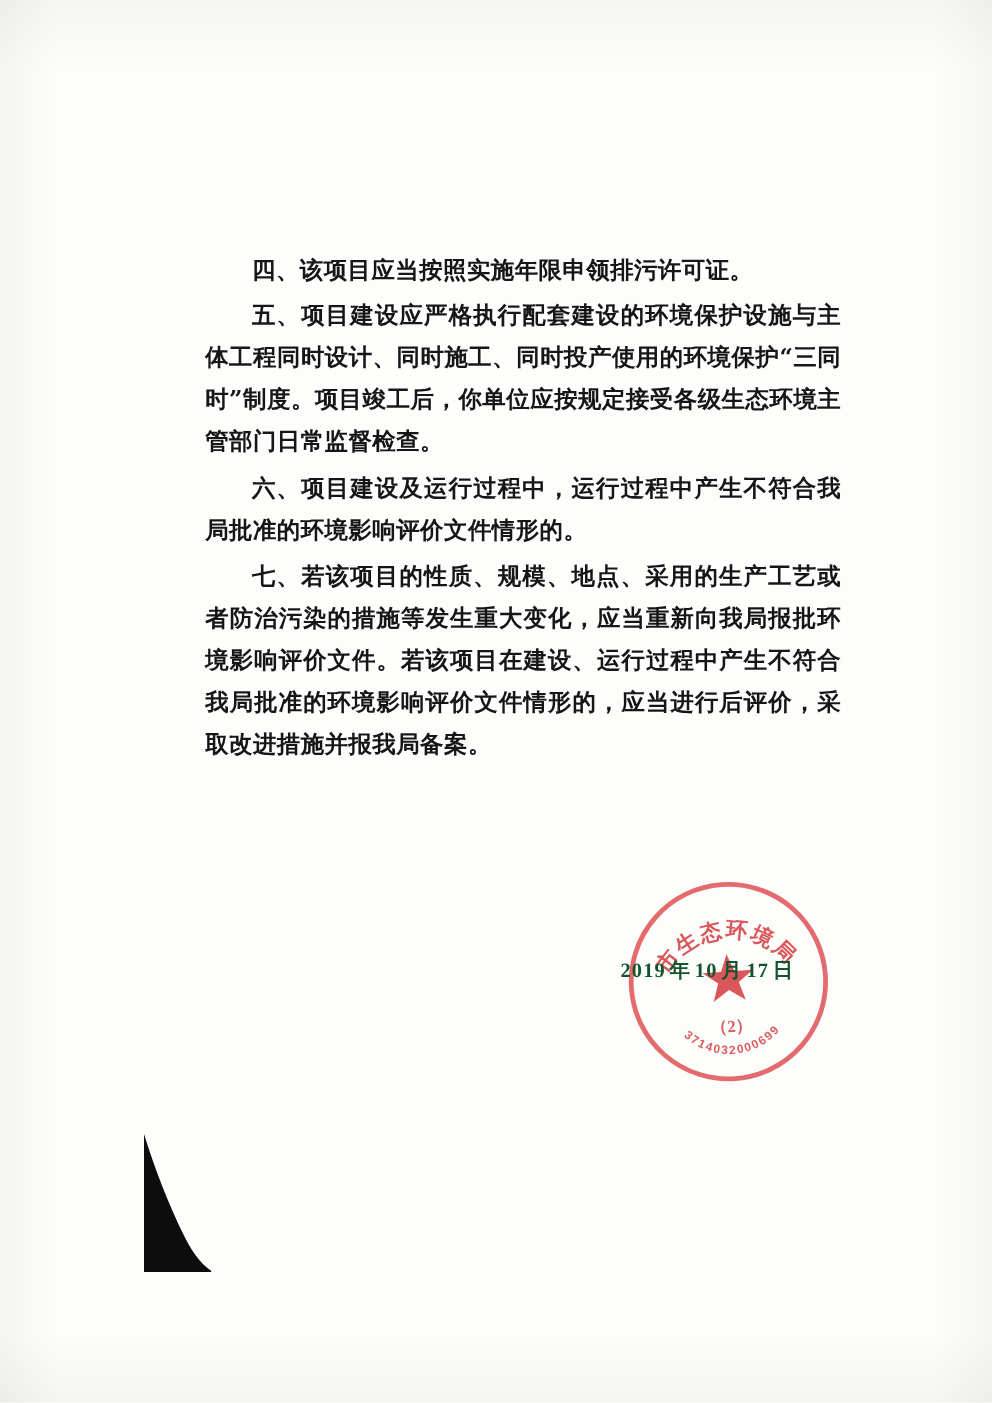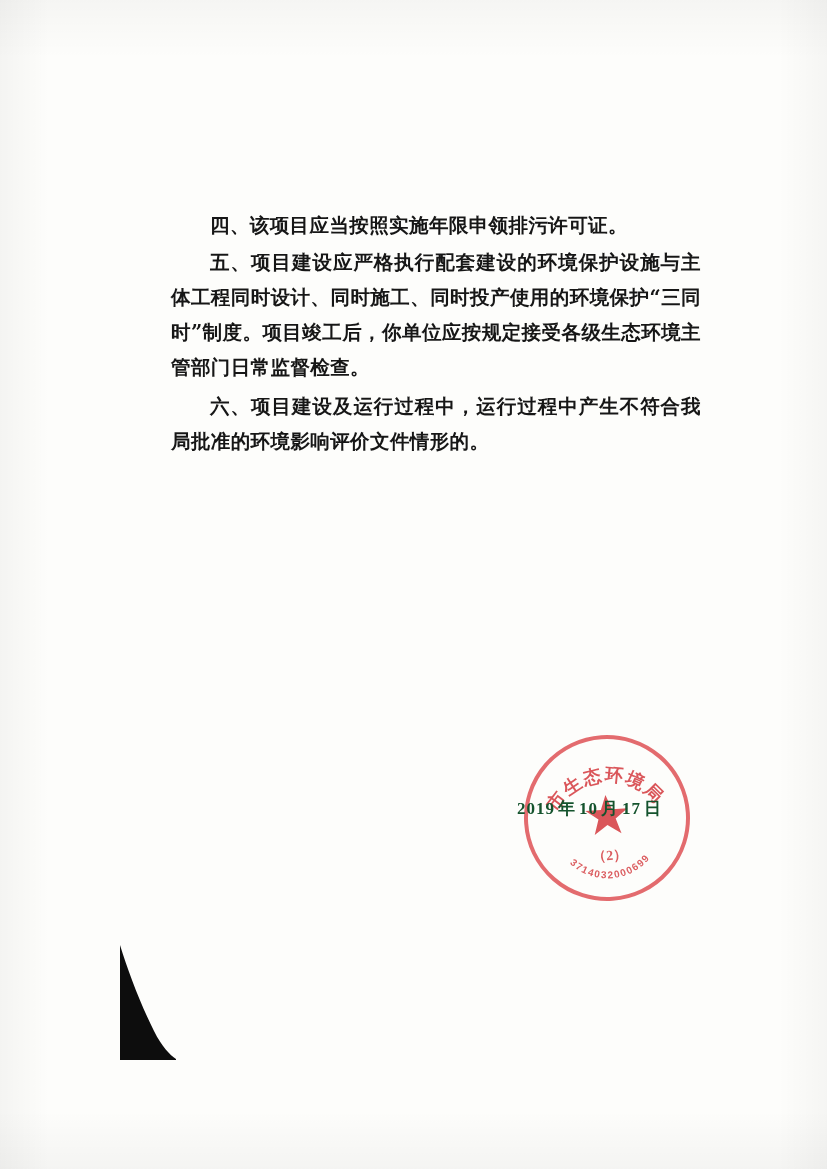--- a/index.html
+++ b/index.html
@@ -166,20 +166,21 @@
 </style>
 </head>
 <body>
 
 <div id="page">
 
   <div id="body-text">
     <p class="para">四、该项目应当按照实施年限申领排污许可证。</p>
     <p class="para">五、项目建设应严格执行配套建设的环境保护设施与主体工程同时设计、同时施工、同时投产使用的环境保护“三同时”制度。项目竣工后，你单位应按规定接受各级生态环境主管部门日常监督检查。</p>
     <p class="para">六、项目建设及运行过程中，运行过程中产生不符合我局批准的环境影响评价文件情形的。</p>
+    <p class="para">七、若该项目的性质、规模、地点、采用的生产工艺或者防治污染的措施等发生重大变化，应当重新向我局报批环境影响评价文件。若该项目在建设、运行过程中产生不符合我局批准的环境影响评价文件情形的，应当进行后评价，采取改进措施并报我局备案。</p>
   </div>
 
   <div id="sign-block">
 
     <div id="seal">
       <div id="seal-inner">
 
         <div class="seal-arc-text">
           <svg viewBox="0 0 166 166" aria-hidden="true">
             <defs>

